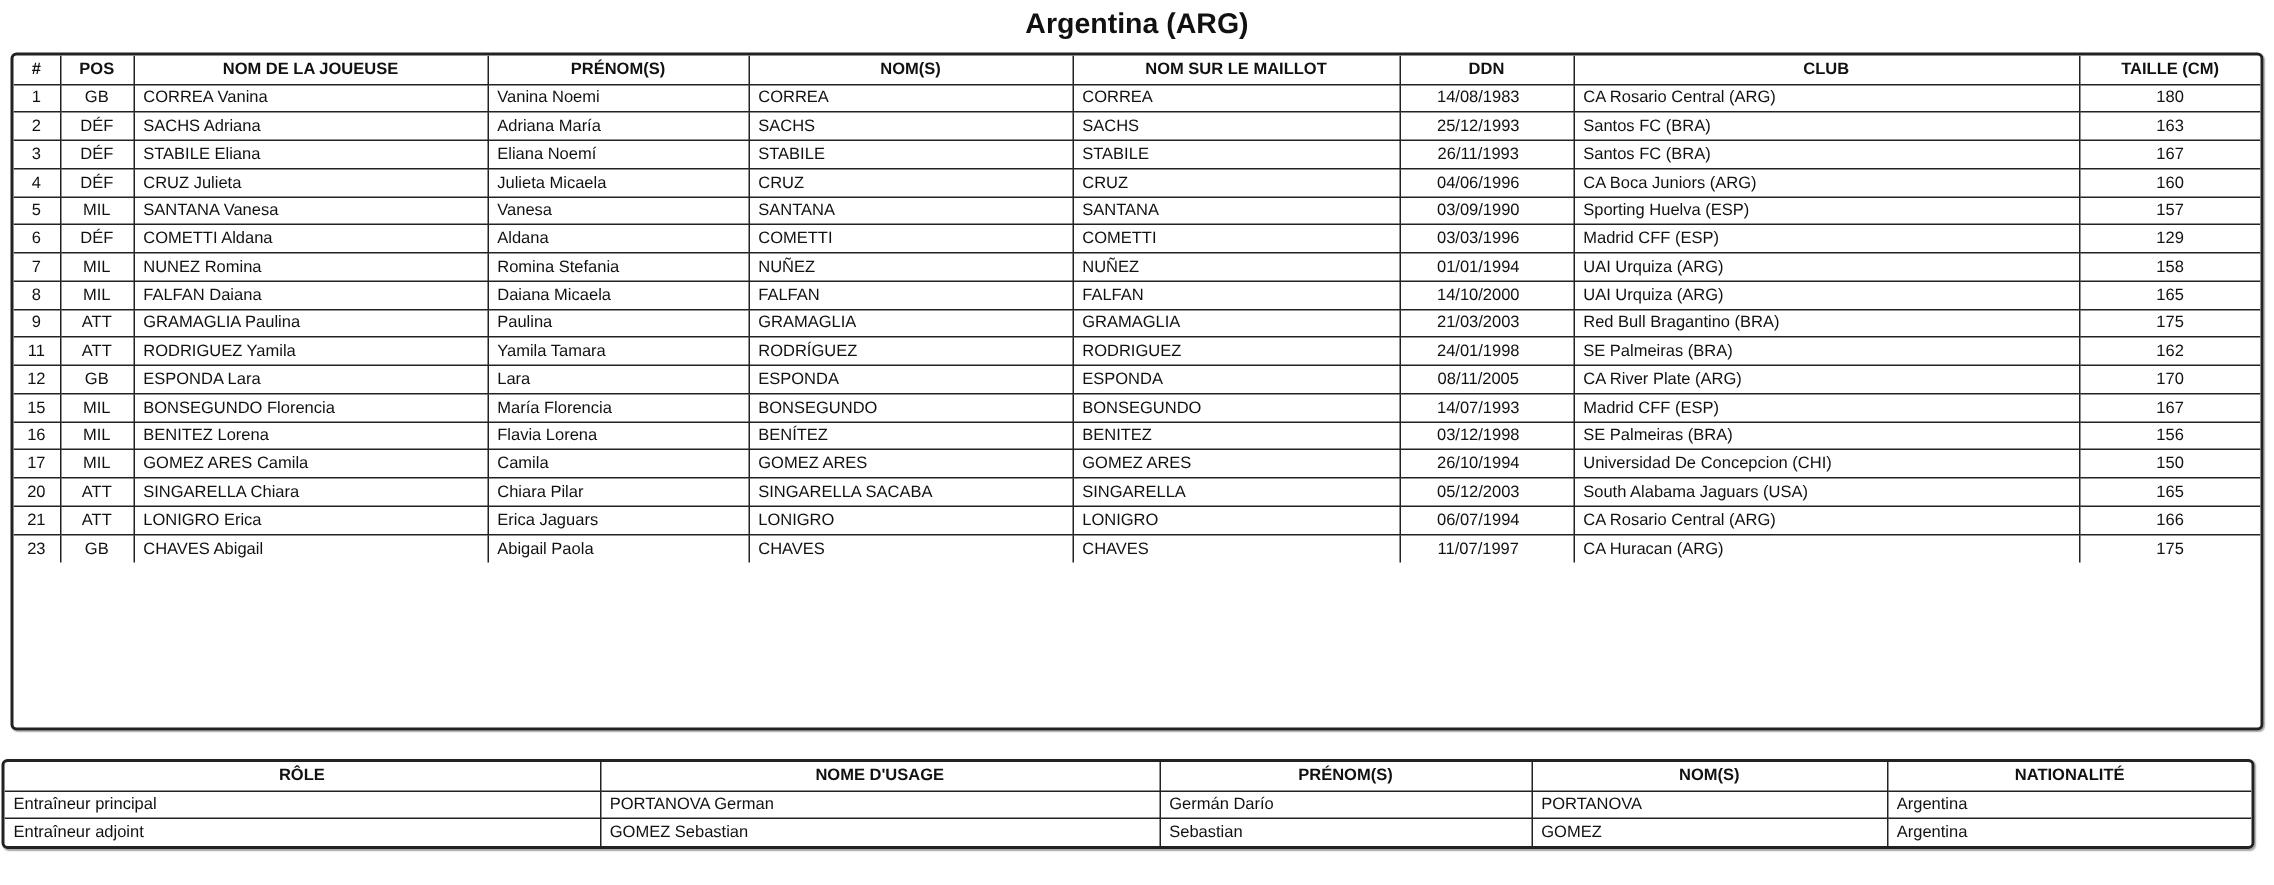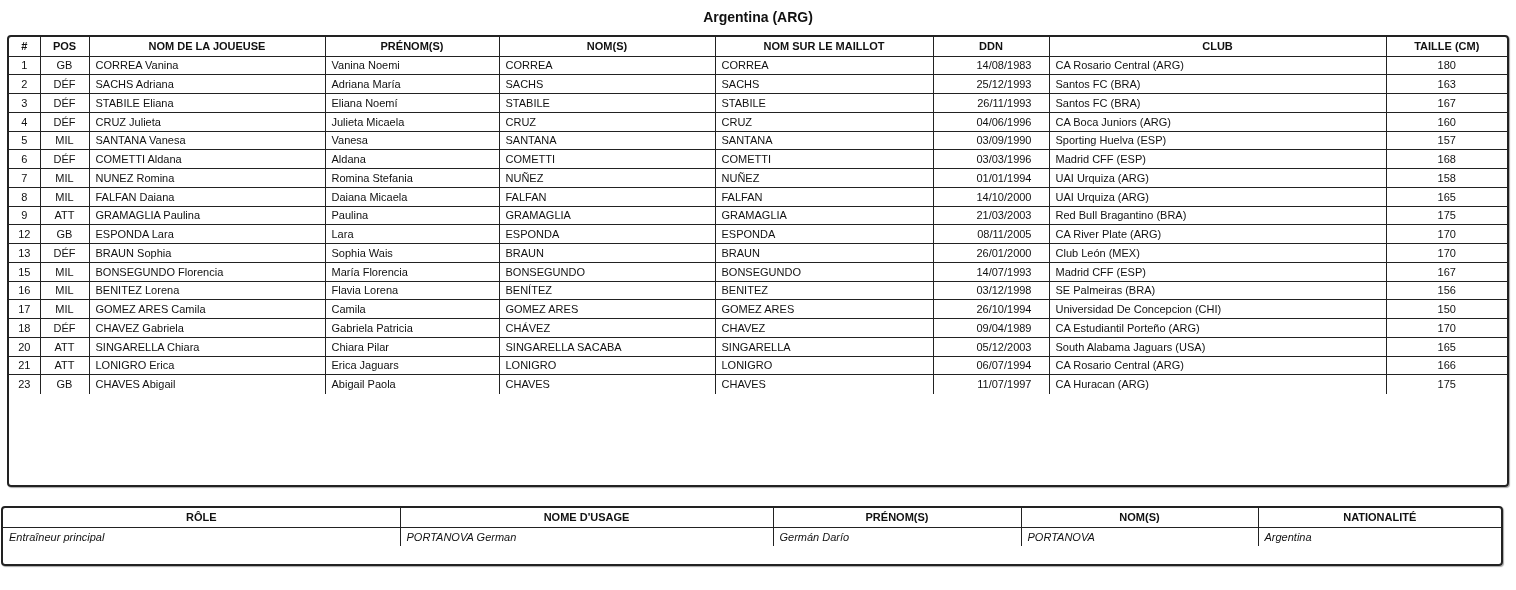--- a/index.html
+++ b/index.html
@@ -3,21 +3,21 @@
 <meta charset="utf-8">
 <style>
   html, body { margin: 0; padding: 0; background: #ffffff; }
   body {
     width: 1516px; height: 590px; position: relative; overflow: hidden;
     font-family: "Liberation Sans", "DejaVu Sans", sans-serif;
     color: #111111;
   }
   .title {
     position: absolute; left: 0; top: 5px; width: 1516px;
-    text-align: center; font-weight: bold; font-size: 14px; line-height: 24px;
+    text-align: center; font-weight: bold; font-size: 19px; line-height: 24px;
     color: #111;
   }
   .tbl-wrap {
     position: absolute;
     border: 2px solid #222;
     border-radius: 4px;
     overflow: hidden;
     box-sizing: border-box;
     box-shadow: 1px 1px 1px rgba(0,0,0,0.35);
   }
@@ -32,23 +32,23 @@
     box-sizing: border-box;
   }
   tr > :first-child { border-left: none; }
   tr > :last-child { border-right: none; }
   thead tr:first-child th { border-top: none; }
   tbody tr:last-child td { border-bottom: none; }
   th { font-weight: bold; text-align: center; font-size: 11px; }
   .main th { height: 19px; }
   .main td { height: 18.75px; }
   .staff th { height: 19px; }
-  .staff td { height: 18.6px; font-style: italic; }
+  .staff td { height: 18.6px; }
   .c { text-align: center; }
-  .r { text-align: right; padding-right: 17px; }
+  .r { text-align: center; padding-right: 17px; }
   td.l { text-align: left; }
 </style>
 </head>
 <body>
 
 <div class="title">Argentina (ARG)</div>
 
 <div class="tbl-wrap main" style="left:7px; top:35px; width:1502px; height:452px;">
   <table>
     <colgroup>
@@ -133,21 +133,21 @@
         </tr>
         <tr>
           <td class="c">6</td>
           <td class="c">DÉF</td>
           <td class="l">COMETTI Aldana</td>
           <td class="l">Aldana</td>
           <td class="l">COMETTI</td>
           <td class="l">COMETTI</td>
           <td class="r">03/03/1996</td>
           <td class="l">Madrid CFF (ESP)</td>
-          <td class="c">168</td>
+          <td class="c">129</td>
         </tr>
         <tr>
           <td class="c">7</td>
           <td class="c">MIL</td>
           <td class="l">NUNEZ Romina</td>
           <td class="l">Romina Stefania</td>
           <td class="l">NUÑEZ</td>
           <td class="l">NUÑEZ</td>
           <td class="r">01/01/1994</td>
           <td class="l">UAI Urquiza (ARG)</td>
@@ -169,42 +169,42 @@
           <td class="c">ATT</td>
           <td class="l">GRAMAGLIA Paulina</td>
           <td class="l">Paulina</td>
           <td class="l">GRAMAGLIA</td>
           <td class="l">GRAMAGLIA</td>
           <td class="r">21/03/2003</td>
           <td class="l">Red Bull Bragantino (BRA)</td>
           <td class="c">175</td>
         </tr>
         <tr>
+          <td class="c">11</td>
+          <td class="c">ATT</td>
+          <td class="l">RODRIGUEZ Yamila</td>
+          <td class="l">Yamila Tamara</td>
+          <td class="l">RODRÍGUEZ</td>
+          <td class="l">RODRIGUEZ</td>
+          <td class="r">24/01/1998</td>
+          <td class="l">SE Palmeiras (BRA)</td>
+          <td class="c">162</td>
+        </tr>
+        <tr>
           <td class="c">12</td>
           <td class="c">GB</td>
           <td class="l">ESPONDA Lara</td>
           <td class="l">Lara</td>
           <td class="l">ESPONDA</td>
           <td class="l">ESPONDA</td>
           <td class="r">08/11/2005</td>
           <td class="l">CA River Plate (ARG)</td>
           <td class="c">170</td>
         </tr>
         <tr>
-          <td class="c">13</td>
-          <td class="c">DÉF</td>
-          <td class="l">BRAUN Sophia</td>
-          <td class="l">Sophia Wais</td>
-          <td class="l">BRAUN</td>
-          <td class="l">BRAUN</td>
-          <td class="r">26/01/2000</td>
-          <td class="l">Club León (MEX)</td>
-          <td class="c">170</td>
-        </tr>
-        <tr>
           <td class="c">15</td>
           <td class="c">MIL</td>
           <td class="l">BONSEGUNDO Florencia</td>
           <td class="l">María Florencia</td>
           <td class="l">BONSEGUNDO</td>
           <td class="l">BONSEGUNDO</td>
           <td class="r">14/07/1993</td>
           <td class="l">Madrid CFF (ESP)</td>
           <td class="c">167</td>
         </tr>
@@ -222,31 +222,20 @@
         <tr>
           <td class="c">17</td>
           <td class="c">MIL</td>
           <td class="l">GOMEZ ARES Camila</td>
           <td class="l">Camila</td>
           <td class="l">GOMEZ ARES</td>
           <td class="l">GOMEZ ARES</td>
           <td class="r">26/10/1994</td>
           <td class="l">Universidad De Concepcion (CHI)</td>
           <td class="c">150</td>
-        </tr>
-        <tr>
-          <td class="c">18</td>
-          <td class="c">DÉF</td>
-          <td class="l">CHAVEZ Gabriela</td>
-          <td class="l">Gabriela Patricia</td>
-          <td class="l">CHÁVEZ</td>
-          <td class="l">CHAVEZ</td>
-          <td class="r">09/04/1989</td>
-          <td class="l">CA Estudiantil Porteño (ARG)</td>
-          <td class="c">170</td>
         </tr>
         <tr>
           <td class="c">20</td>
           <td class="c">ATT</td>
           <td class="l">SINGARELLA Chiara</td>
           <td class="l">Chiara Pilar</td>
           <td class="l">SINGARELLA SACABA</td>
           <td class="l">SINGARELLA</td>
           <td class="r">05/12/2003</td>
           <td class="l">South Alabama Jaguars (USA)</td>
@@ -297,15 +286,22 @@
       </tr>
     </thead>
     <tbody id="staff-body">
         <tr>
           <td class="l">Entraîneur principal</td>
           <td class="l">PORTANOVA German</td>
           <td class="l">Germán Darío</td>
           <td class="l">PORTANOVA</td>
           <td class="l">Argentina</td>
         </tr>
+        <tr>
+          <td class="l">Entraîneur adjoint</td>
+          <td class="l">GOMEZ Sebastian</td>
+          <td class="l">Sebastian</td>
+          <td class="l">GOMEZ</td>
+          <td class="l">Argentina</td>
+        </tr>
       </tbody>
   </table>
 </div>
 
 </body></html>

